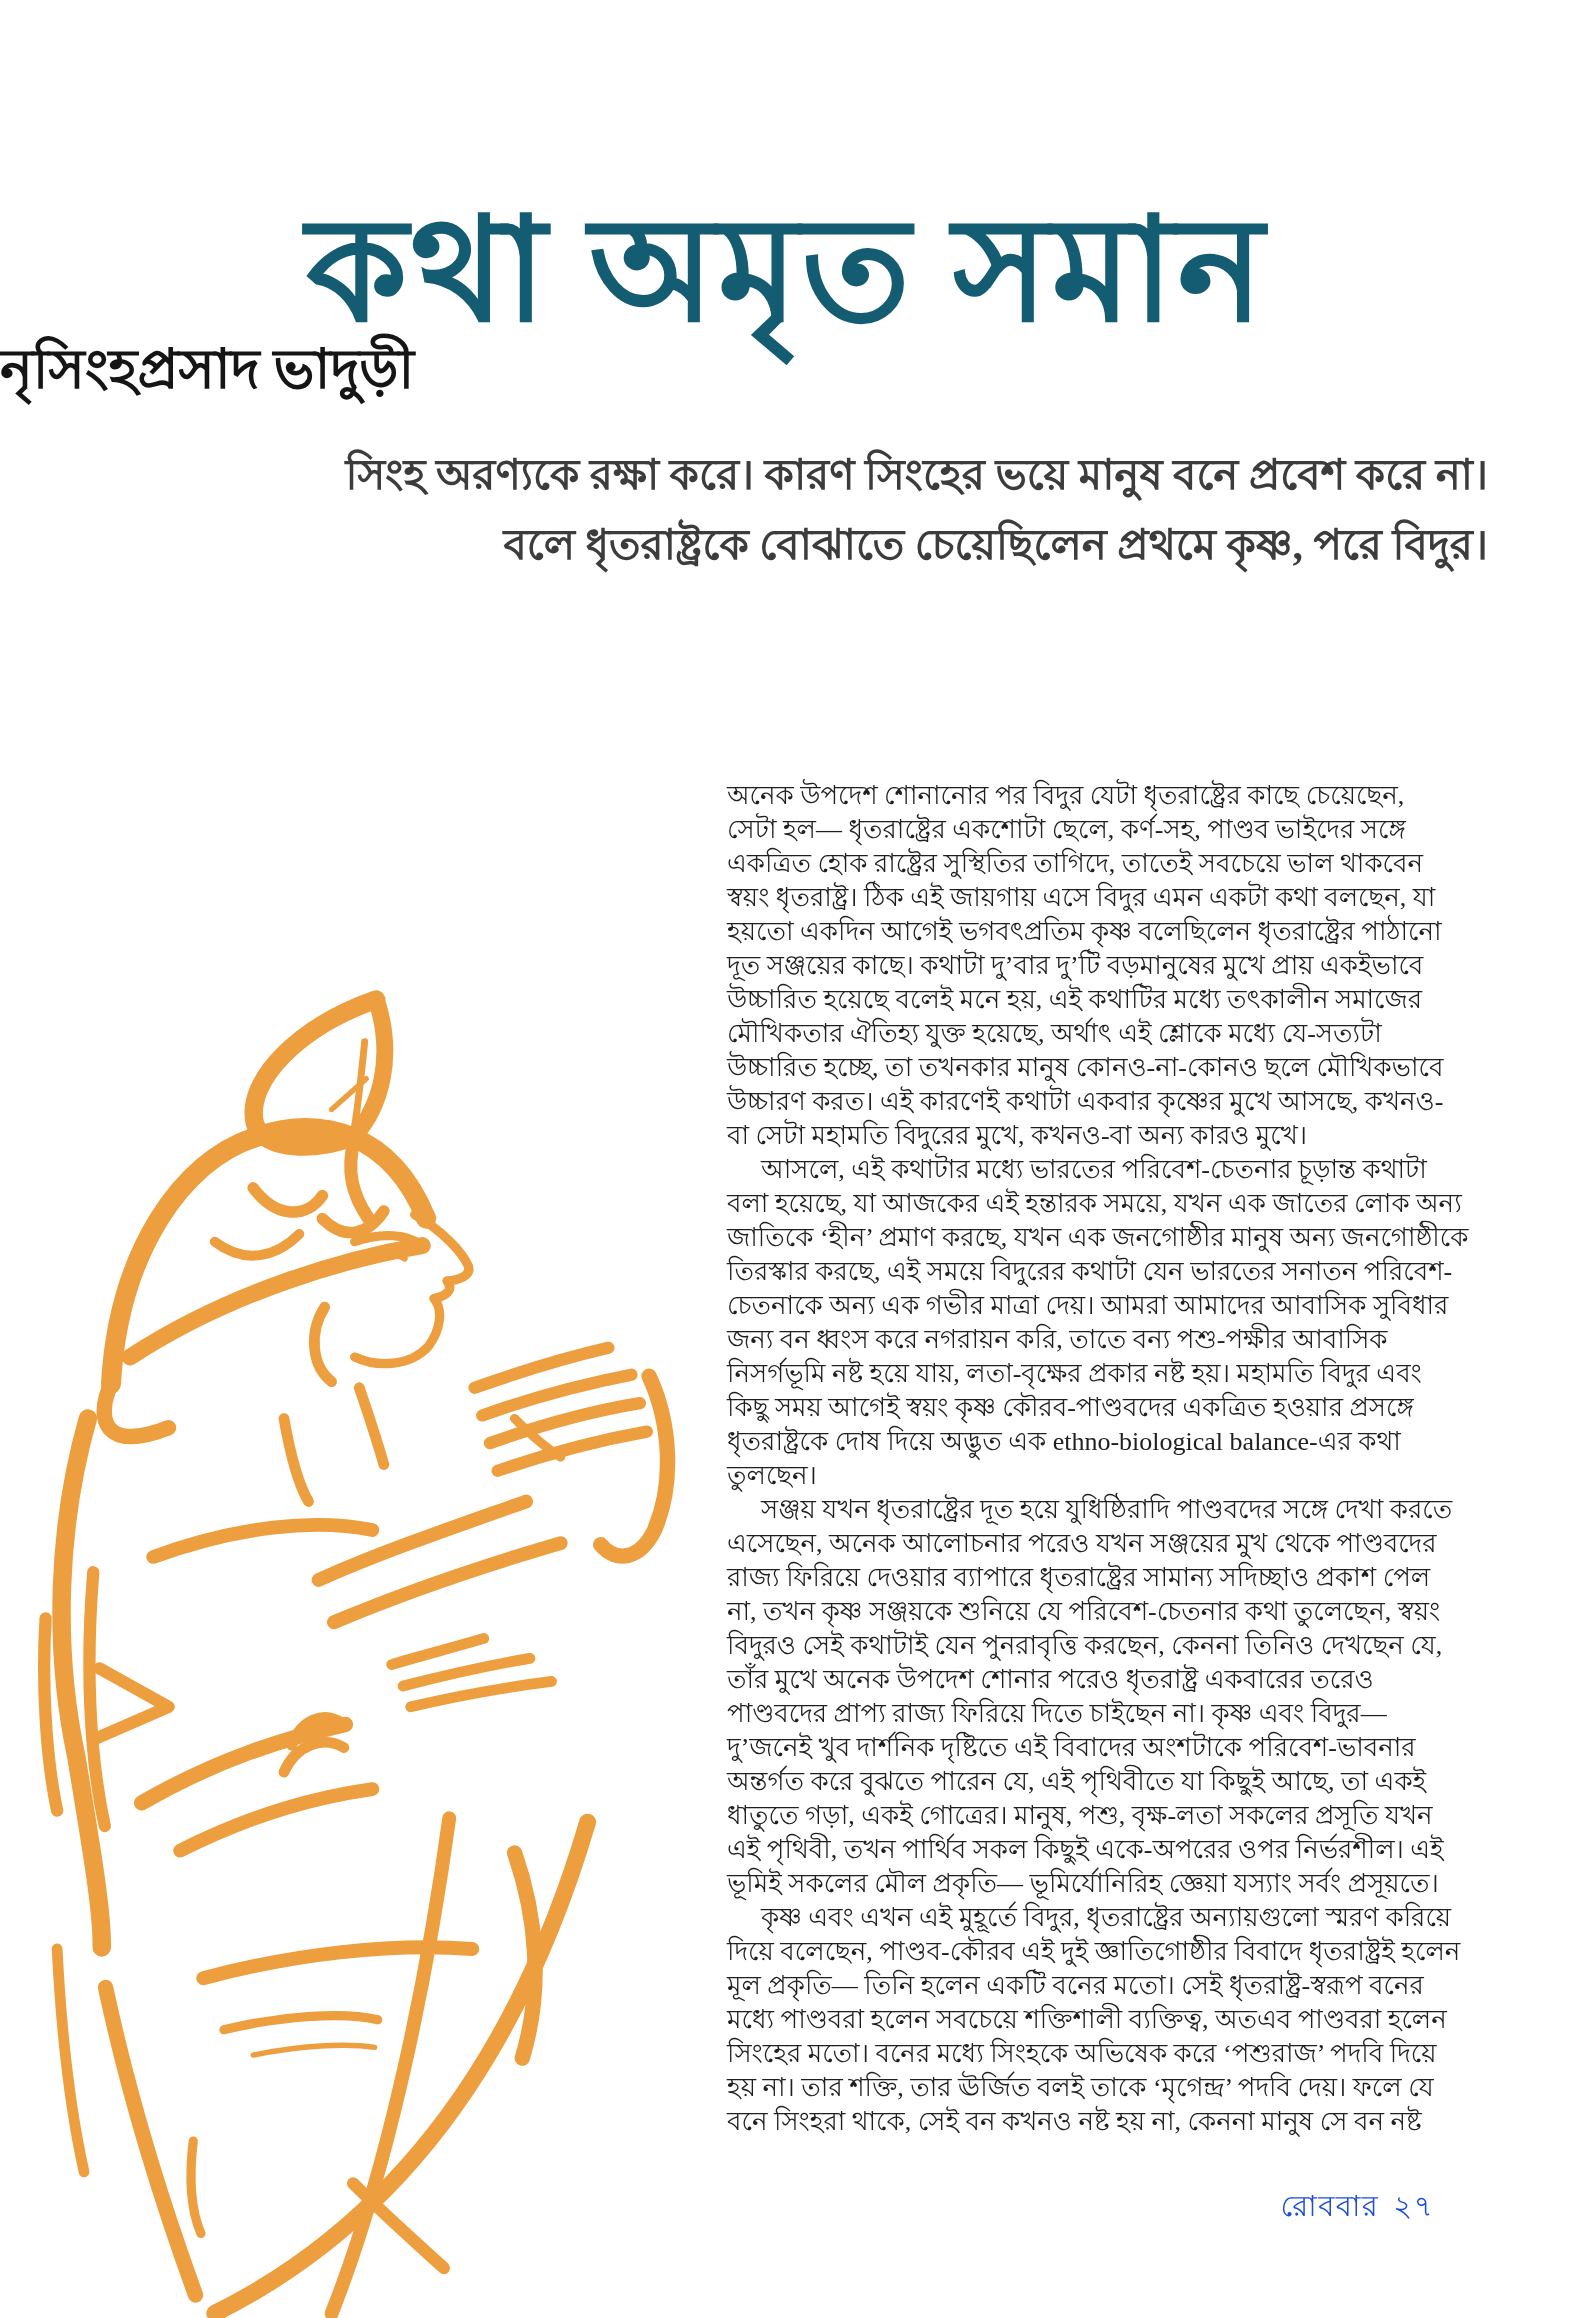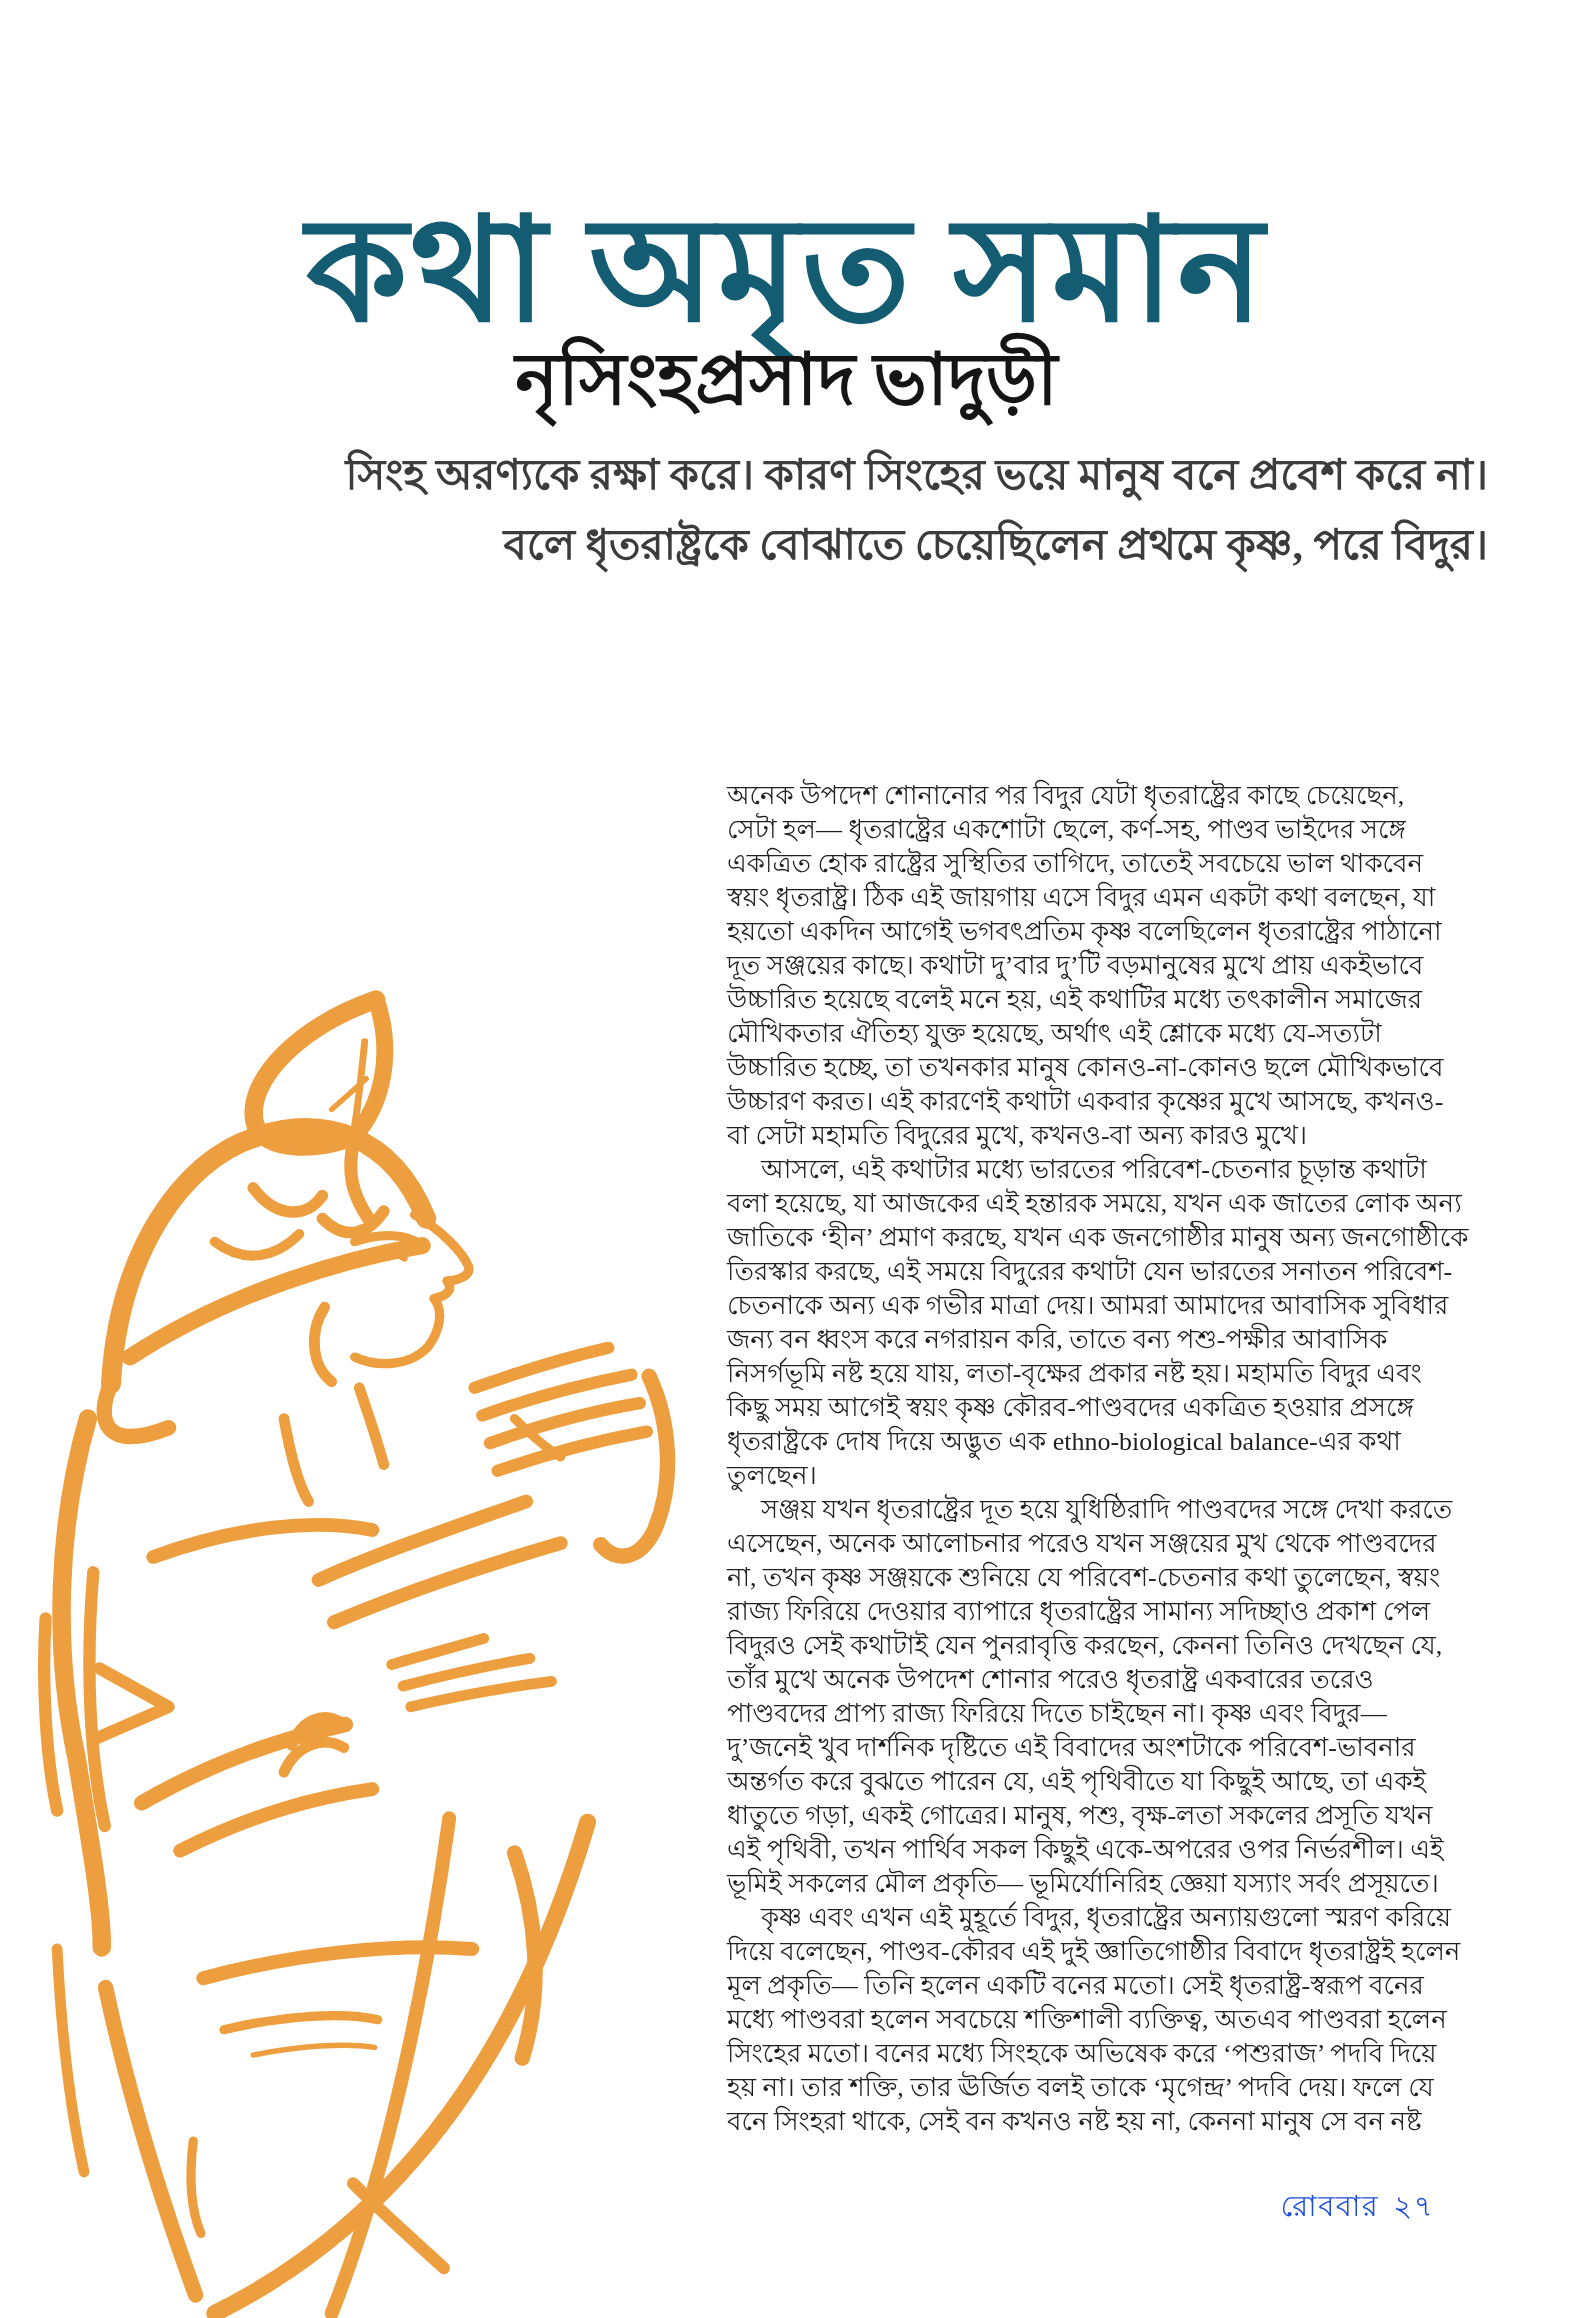--- a/index.html
+++ b/index.html
@@ -13,22 +13,22 @@
   .masthead-title{
     position:absolute;top:91px;left:0;right:0;
     text-align:center;
     font-size:145px;line-height:1.15;
     font-weight:bold;
     color:var(--title-color,#135c72);
     letter-spacing:3.1px;
   }
   .masthead-author{
     position:absolute;top:337px;left:0;right:0;
-    text-align:center;
-    font-size:72px;line-height:1.2;
+    text-align:left;
+    font-size:55px;line-height:1.2;
     font-weight:bold;
     color:#151515;
   }
   .intro-deck{
     position:absolute;top:440px;left:85px;right:85px;
     text-align:right;
     color:var(--intro-color,#3c3c3c);
     font-size:42px;line-height:70px;
     font-weight:600;
   }
@@ -148,22 +148,22 @@
       <div class="bline">চেতনাকে অন্য এক গভীর মাত্রা দেয়। আমরা আমাদের আবাসিক সুবিধার</div>
       <div class="bline">জন্য বন ধ্বংস করে নগরায়ন করি, তাতে বন্য পশু-পক্ষীর আবাসিক</div>
       <div class="bline">নিসর্গভূমি নষ্ট হয়ে যায়, লতা-বৃক্ষের প্রকার নষ্ট হয়। মহামতি বিদুর এবং</div>
       <div class="bline">কিছু সময় আগেই স্বয়ং কৃষ্ণ কৌরব-পাণ্ডবদের একত্রিত হওয়ার প্রসঙ্গে</div>
       <div class="bline">ধৃতরাষ্ট্রকে দোষ দিয়ে অদ্ভুত এক ethno-biological balance-এর কথা</div>
       <div class="bline">তুলছেন।</div>
     </div>
     <div class="para indent">
       <div class="bline">সঞ্জয় যখন ধৃতরাষ্ট্রের দূত হয়ে যুধিষ্ঠিরাদি পাণ্ডবদের সঙ্গে দেখা করতে</div>
       <div class="bline">এসেছেন, অনেক আলোচনার পরেও যখন সঞ্জয়ের মুখ থেকে পাণ্ডবদের</div>
+      <div class="bline">রাজ্য ফিরিয়ে দেওয়ার ব্যাপারে ধৃতরাষ্ট্রের সামান্য সদিচ্ছাও প্রকাশ পেল</div>
       <div class="bline">না, তখন কৃষ্ণ সঞ্জয়কে শুনিয়ে যে পরিবেশ-চেতনার কথা তুলেছেন, স্বয়ং</div>
-      <div class="bline">রাজ্য ফিরিয়ে দেওয়ার ব্যাপারে ধৃতরাষ্ট্রের সামান্য সদিচ্ছাও প্রকাশ পেল</div>
       <div class="bline">বিদুরও সেই কথাটাই যেন পুনরাবৃত্তি করছেন, কেননা তিনিও দেখছেন যে,</div>
       <div class="bline">তাঁর মুখে অনেক উপদেশ শোনার পরেও ধৃতরাষ্ট্র একবারের তরেও</div>
       <div class="bline">পাণ্ডবদের প্রাপ্য রাজ্য ফিরিয়ে দিতে চাইছেন না। কৃষ্ণ এবং বিদুর—</div>
       <div class="bline">দু’জনেই খুব দার্শনিক দৃষ্টিতে এই বিবাদের অংশটাকে পরিবেশ-ভাবনার</div>
       <div class="bline">অন্তর্গত করে বুঝতে পারেন যে, এই পৃথিবীতে যা কিছুই আছে, তা একই</div>
       <div class="bline">ধাতুতে গড়া, একই গোত্রের। মানুষ, পশু, বৃক্ষ-লতা সকলের প্রসূতি যখন</div>
       <div class="bline">এই পৃথিবী, তখন পার্থিব সকল কিছুই একে-অপরের ওপর নির্ভরশীল। এই</div>
       <div class="bline">ভূমিই সকলের মৌল প্রকৃতি— ভূমির্যোনিরিহ জ্ঞেয়া যস্যাং সর্বং প্রসূয়তে।</div>
     </div>
     <div class="para indent">

